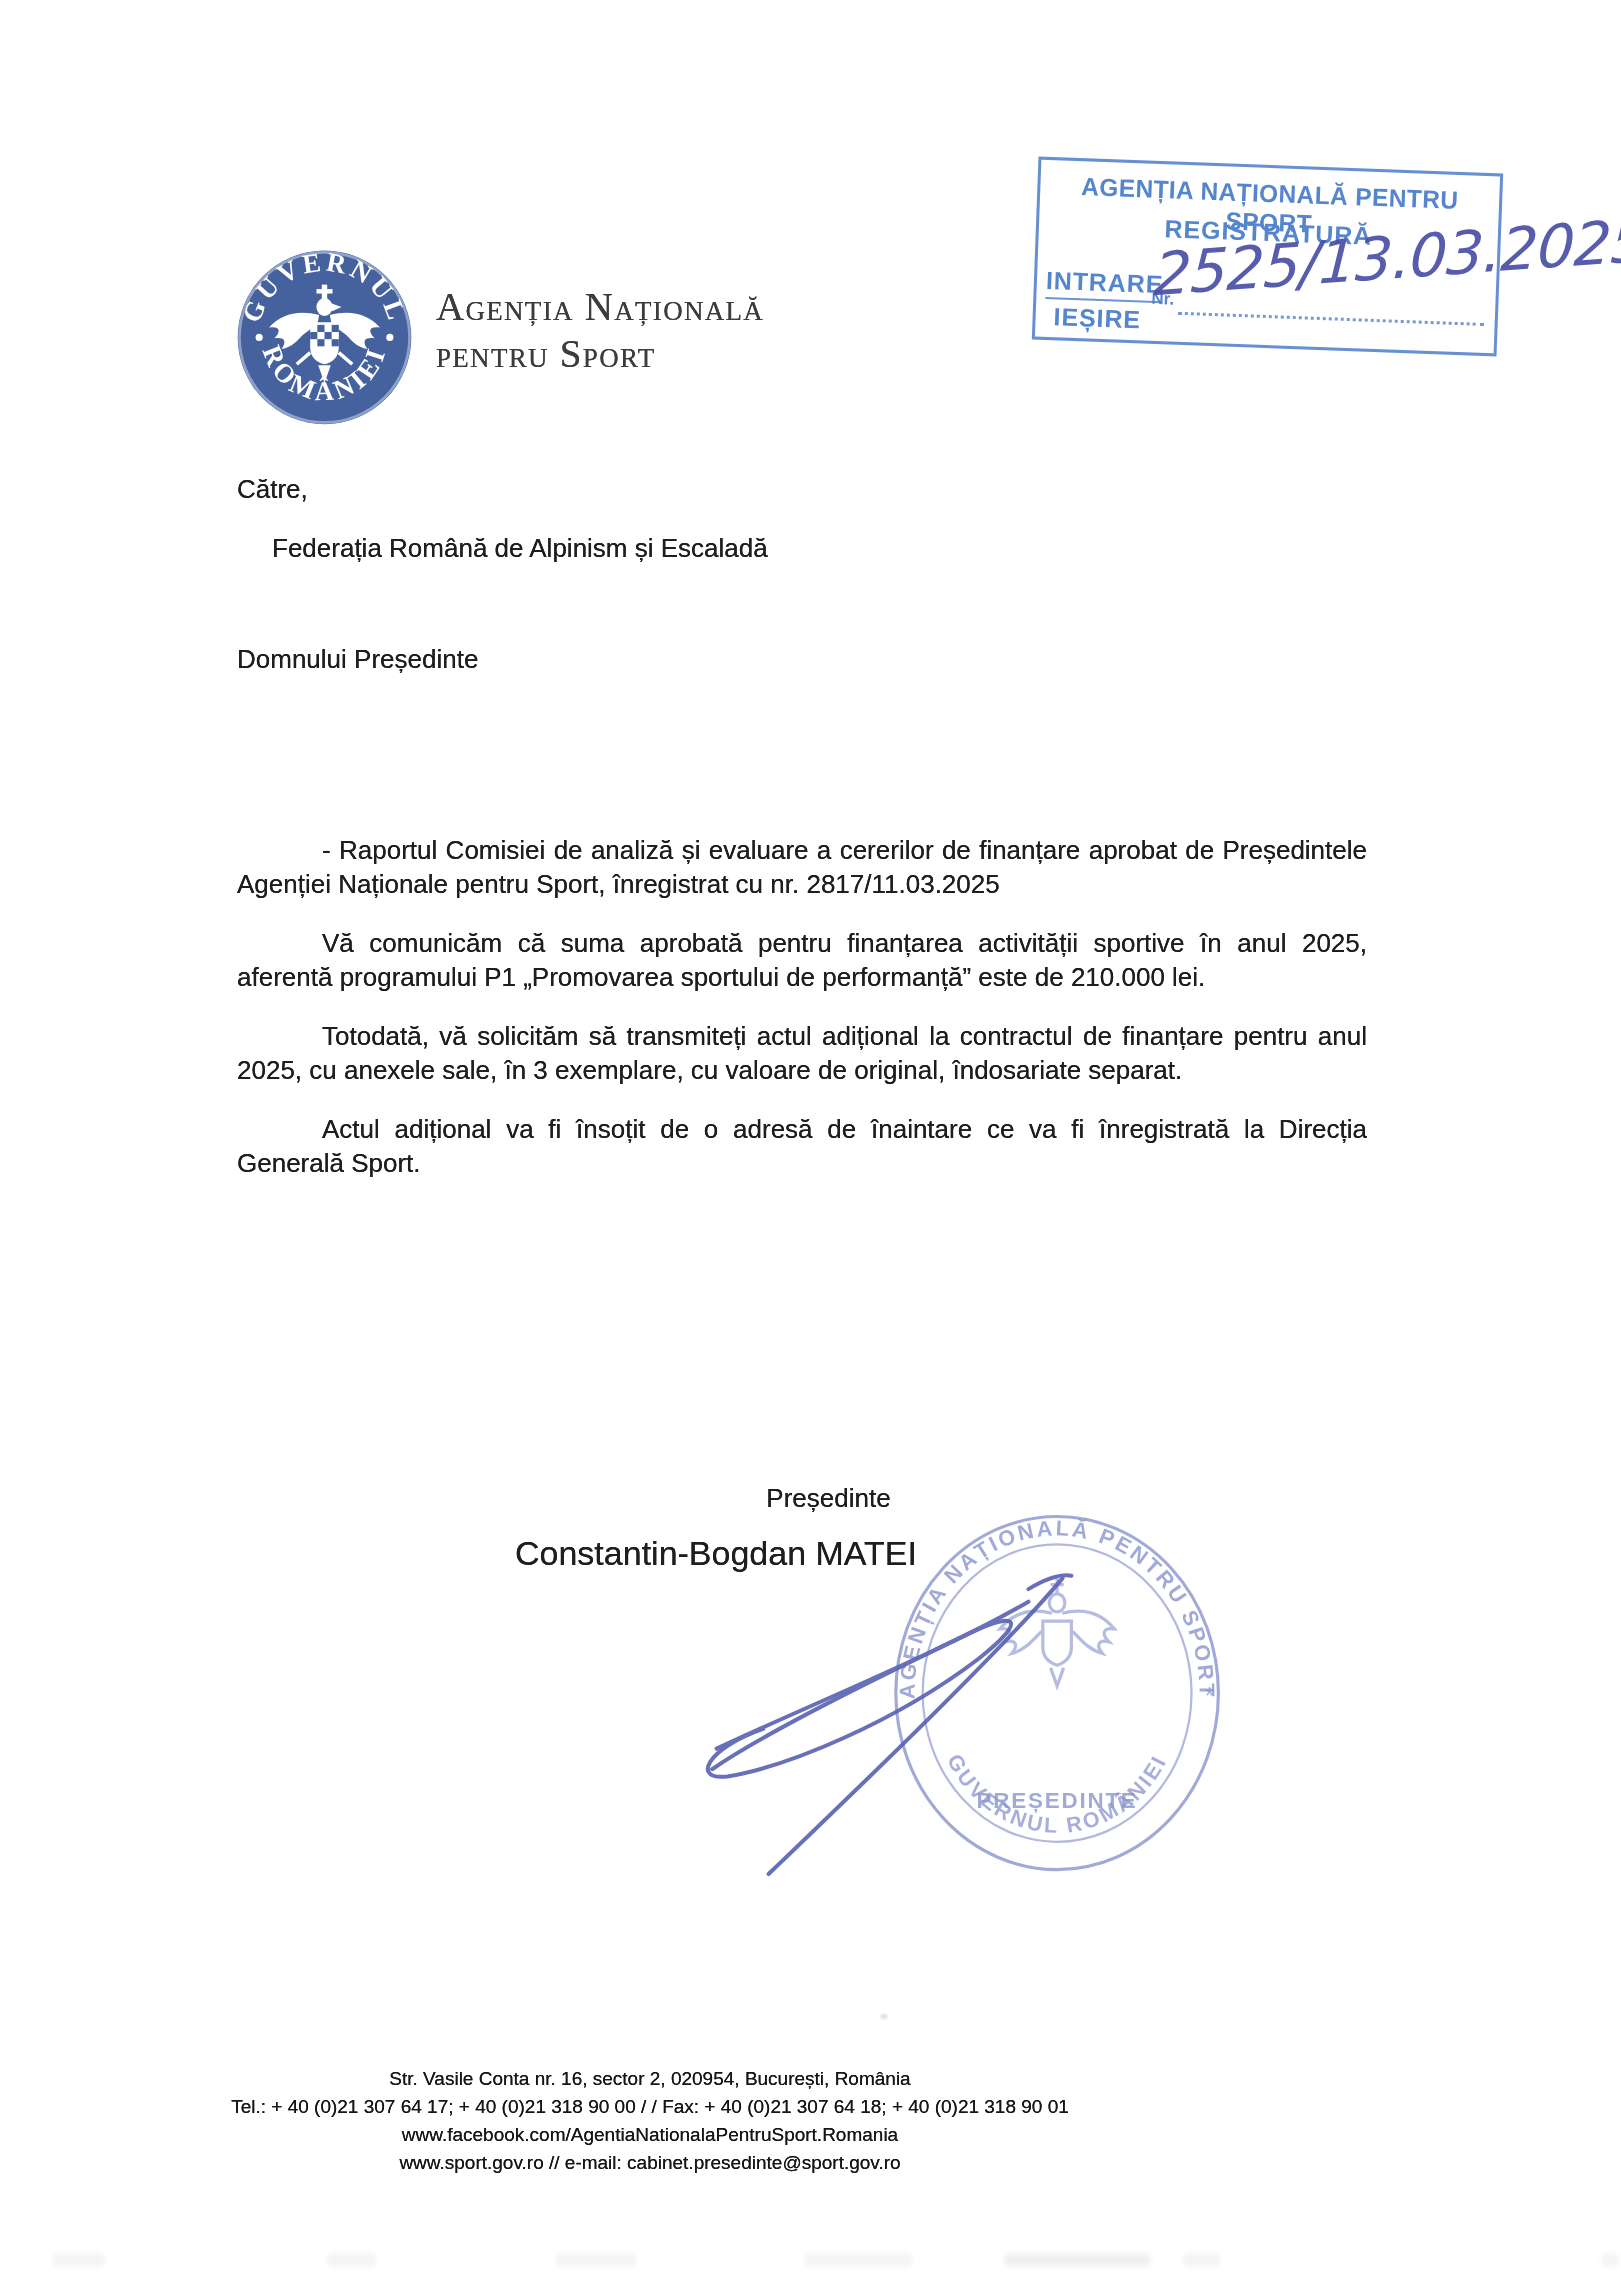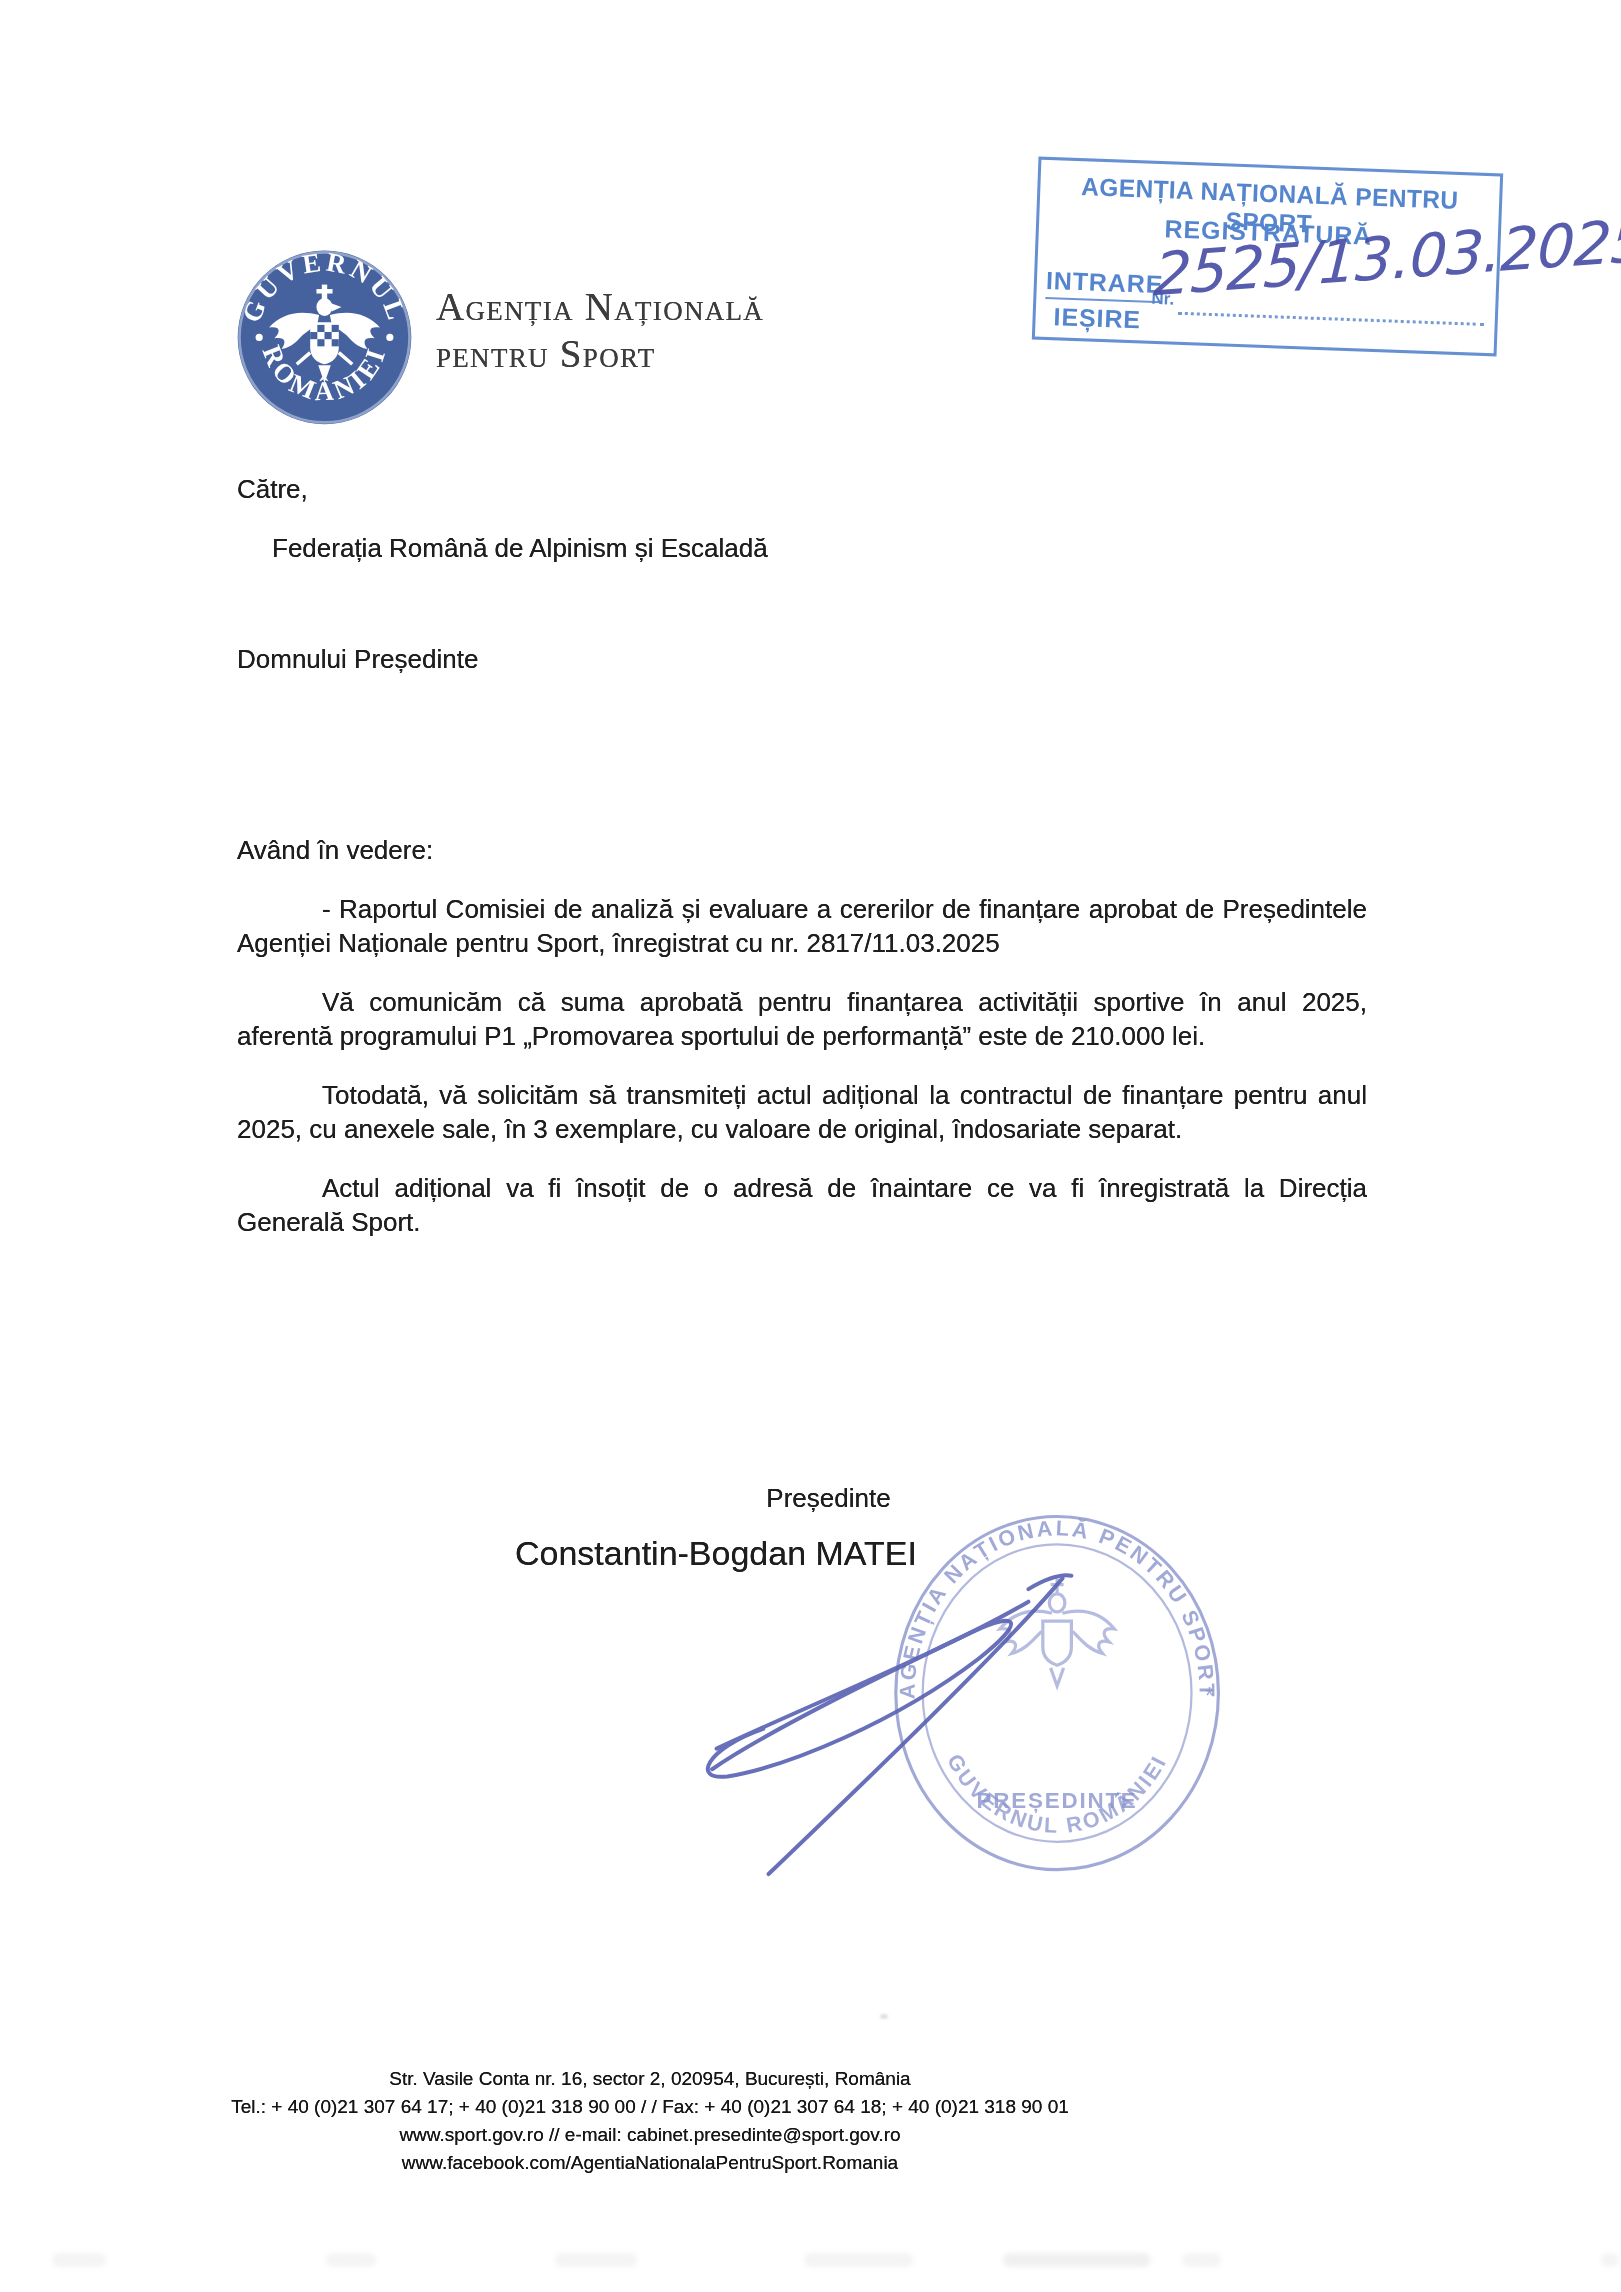--- a/index.html
+++ b/index.html
@@ -129,21 +129,20 @@
     <div class="reg-dots"></div>
     <div class="reg-iesire">IEȘIRE</div>
   </div>
   <div class="abs reg-number">2525/13.03.2025</div>
 
   <div class="abs recip recip-1">Către,</div>
   <div class="abs recip recip-2">Federația Română de Alpinism și Escaladă</div>
   <div class="abs recip recip-3">Domnului Președinte</div>
 
   <div class="abs body-text">
-    <p class="intro">Având în vedere:</p>
     <p>- Raportul Comisiei de analiză și evaluare a cererilor de finanțare aprobat de Președintele Agenției Naționale pentru Sport, înregistrat cu nr. 2817/11.03.2025</p>
     <p>Vă comunicăm că suma aprobată pentru finanțarea activității sportive în anul 2025, aferentă programului P1 „Promovarea sportului de performanță” este de 210.000 lei.</p>
     <p>Totodată, vă solicităm să transmiteți actul adițional la contractul de finanțare pentru anul 2025, cu anexele sale, în 3 exemplare, cu valoare de original, îndosariate separat.</p>
     <p>Actul adițional va fi însoțit de o adresă de înaintare ce va fi înregistrată la Direcția Generală Sport.</p>
   </div>
 
   <div class="abs sig-title">Președinte</div>
   <div class="abs sig-name">Constantin-Bogdan MATEI</div>
 
   <svg class="abs sign-seal-svg" viewBox="700 1650 760 510">
@@ -175,22 +174,22 @@
       <path d="M 795 1975 C 860 1930 1010 1858 1085 1822 C 1135 1798 1148 1808 1092 1852 C 1000 1922 880 1972 812 1983 C 772 1988 788 1952 852 1930"></path>
       <path d="M 800 1952 C 900 1905 1060 1840 1148 1788"></path>
       <path d="M 1186 1762 C 1120 1840 980 1975 858 2092"></path>
       <path d="M 1148 1774 C 1168 1762 1184 1757 1196 1759"></path>
     </g>
   </svg>
 
   <div class="abs footer">
     <div>Str. Vasile Conta nr. 16, sector 2, 020954, București, România</div>
     <div>Tel.: + 40 (0)21 307 64 17; + 40 (0)21 318 90 00 / / Fax: + 40 (0)21 307 64 18; + 40 (0)21 318 90 01</div>
+    <div>www.facebook.com/AgentiaNationalaPentruSport.Romania</div>
     <div>www.sport.gov.ro // e-mail: cabinet.presedinte@sport.gov.ro</div>
-    <div>www.facebook.com/AgentiaNationalaPentruSport.Romania</div>
   </div>
 
   <div class="abs speck"></div>
   <div class="smudge" style="left:52px;width:54px;"></div>
   <div class="smudge" style="left:326px;width:50px;"></div>
   <div class="smudge" style="left:555px;width:82px;"></div>
   <div class="smudge" style="left:804px;width:109px;"></div>
   <div class="smudge" style="left:1003px;width:148px;opacity:.2;"></div>
   <div class="smudge" style="left:1182px;width:39px;"></div>
   <div class="smudge" style="left:1601px;width:18px;"></div>

